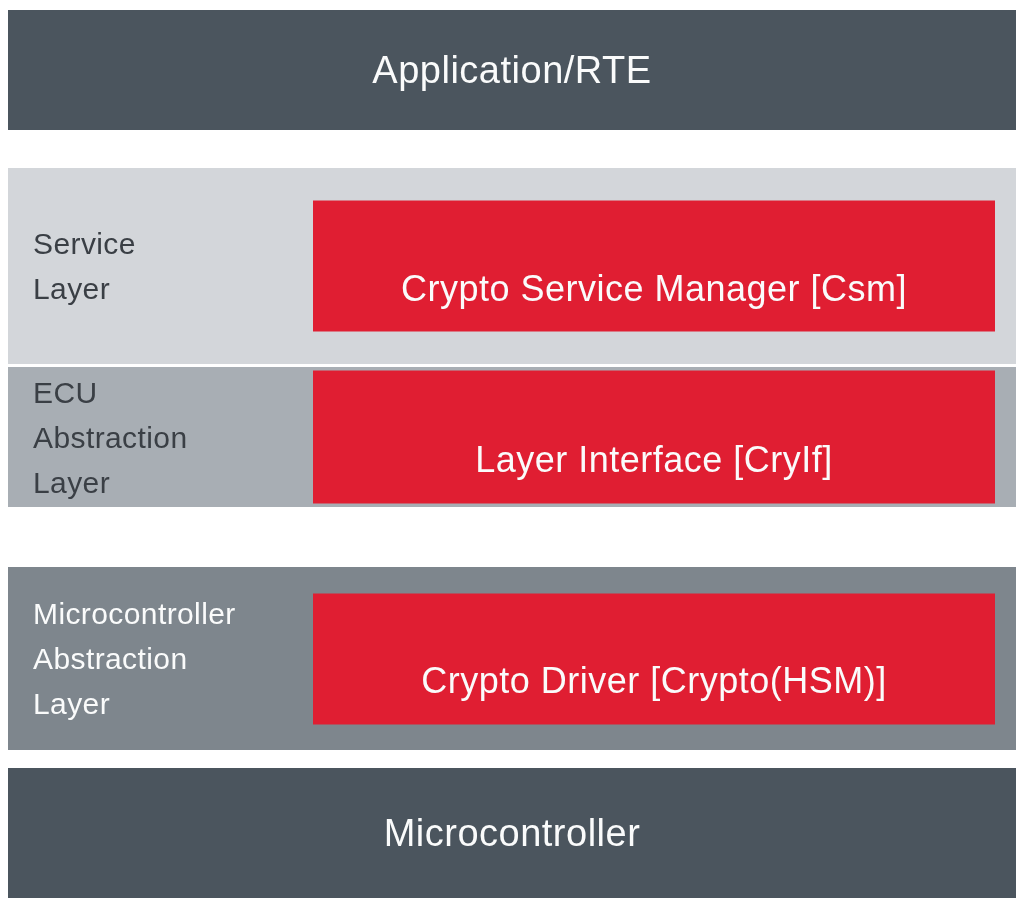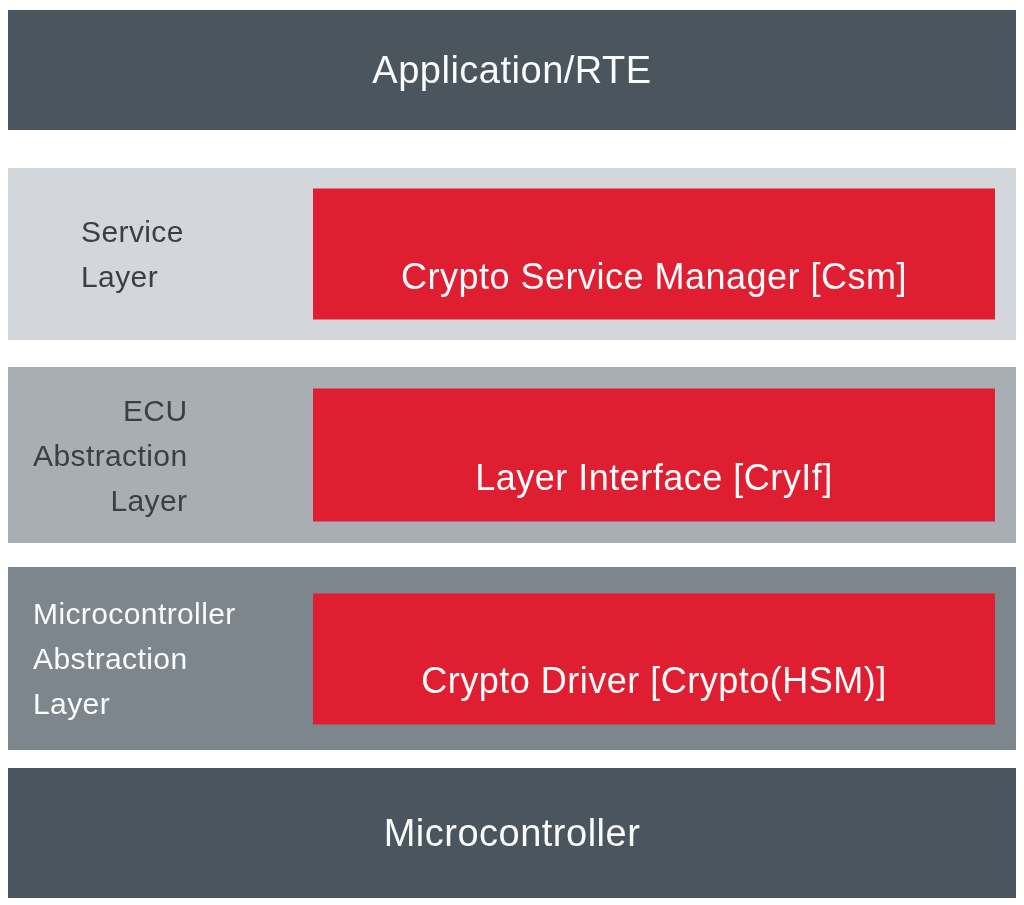--- a/index.html
+++ b/index.html
@@ -29,22 +29,22 @@
     align-items:center;
   }
   .band-title{
     width:100%;
     text-align:center;
     font-size:38px;
     letter-spacing:0.5px;
     color:var(--text_light);
   }
   .band-application{top:10px;height:120px;background:var(--band_dark);}
-  .band-service{top:168px;height:172px;background:var(--band_light);padding-left:48px;}
-  .band-ecu{top:367px;height:176px;background:var(--band_medium);text-align:right;}
+  .band-service{top:168px;height:196px;background:var(--band_light);}
+  .band-ecu{top:367px;height:140px;background:var(--band_medium);}
   .band-mcal{top:567px;height:183px;background:var(--band_gray);}
   .band-microcontroller{top:768px;height:130px;background:var(--band_dark);}
 
   .layer-label{
     padding-left:25px;
     font-size:30px;
     line-height:45px;
     letter-spacing:0.4px;
     color:var(--text_dark);
     flex:0 0 auto;

